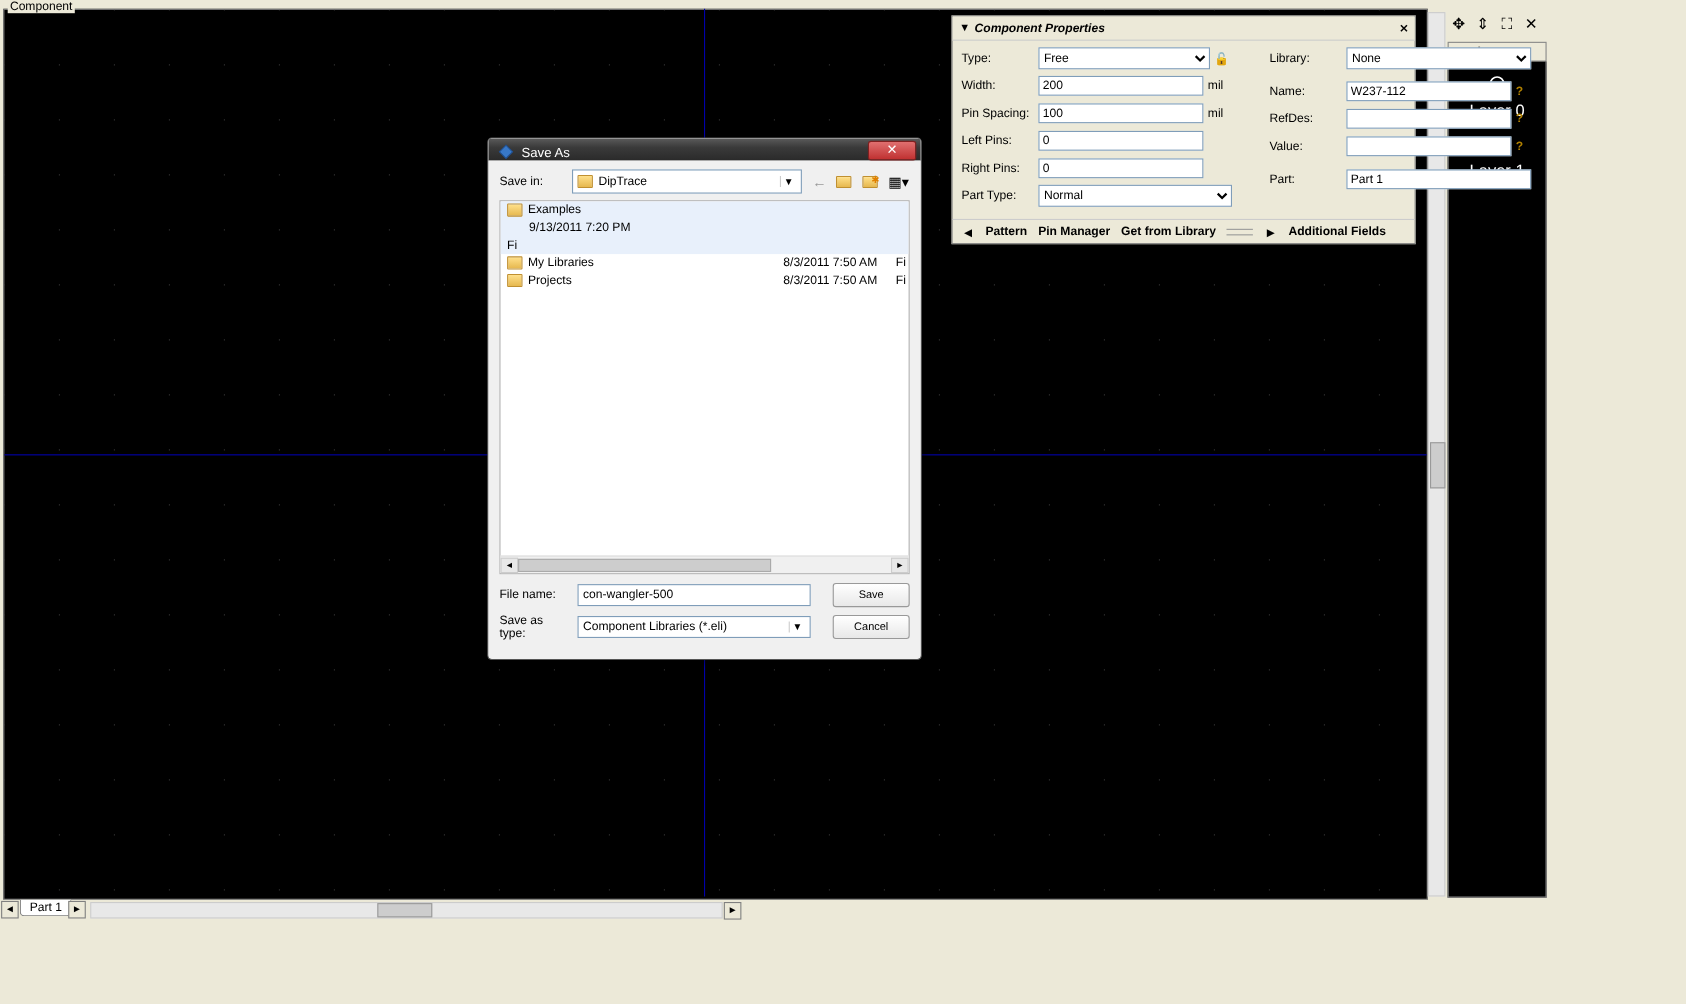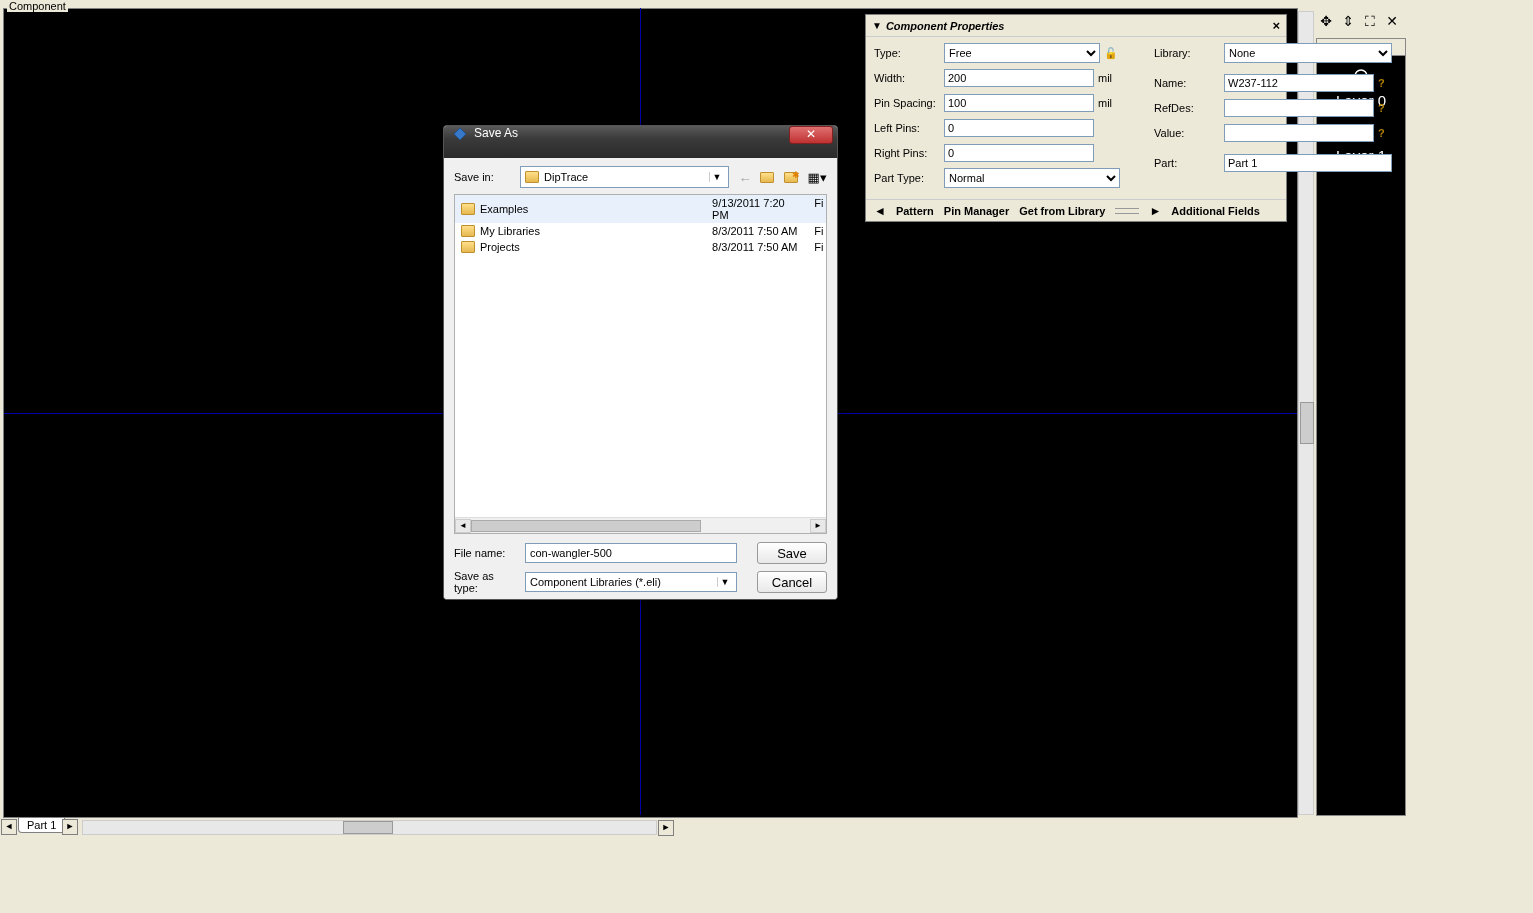--- a/index.html
+++ b/index.html
@@ -253,24 +253,24 @@
   width: 395px;
   height: 475px;
   background: #f0f0f0;
   border: 1px solid #555;
   box-shadow: 2px 2px 8px rgba(0,0,0,0.4);
   z-index: 100;
   border-radius: 4px;
   overflow: hidden;
 }
 .dlg-titlebar {
-  height: 32px;
+  height: 20px;
   background: linear-gradient(to bottom, #5a5a5a 0%, #3a3a3a 40%, #2a2a2a 100%);
   display: flex;
-  align-items: flex-start;
+  align-items: flex-end;
   padding: 0 4px 0 8px;
   color: #fff;
 }
 .dlg-icon {
   width: 16px;
   height: 16px;
   margin-right: 6px;
   display: flex;
   align-items: center;
   justify-content: center;
@@ -357,21 +357,21 @@
   left: 50%;
   top: -1px;
   font-size: 8px;
   color: #5a7aa0;
 }
 .fl-rows { flex: 1; overflow: hidden; }
 .fl-row {
   display: flex;
   font-size: 11px;
 }
-.fl-row:first-child { background: #e8f0fb; }
+.fl-row:first-child { background: #e8f0fb; flex-direction: column; }
 .fl-row > div { padding: 2px 6px; }
 .fl-name { width: 245px; display: flex; align-items: center; }
 .fl-name .folder-ico { margin-right: 5px; }
 .fl-date { width: 108px; margin-left: 20px; }
 .fl-type { width: 18px; overflow: hidden; }
 .fl-hscroll {
   height: 16px;
   background: #f0f0f0;
   border-top: 1px solid #ddd;
   display: flex;
@@ -410,21 +410,21 @@
   align-items: center;
   padding: 0 4px;
   font-size: 11px;
 }
 .dlg-btn {
   width: 70px;
   height: 22px;
   background: linear-gradient(to bottom,#fff,#e8e8e8);
   border: 1px solid #999;
   border-radius: 3px;
-  font-size: 13px;
+  font-size: 10px;
   cursor: pointer;
   margin-left: auto;
 }
 .divider-v {
   width: 1px;
   height: 130px;
   background: #ccc;
   margin: 0 2px;
 }
 </style>

